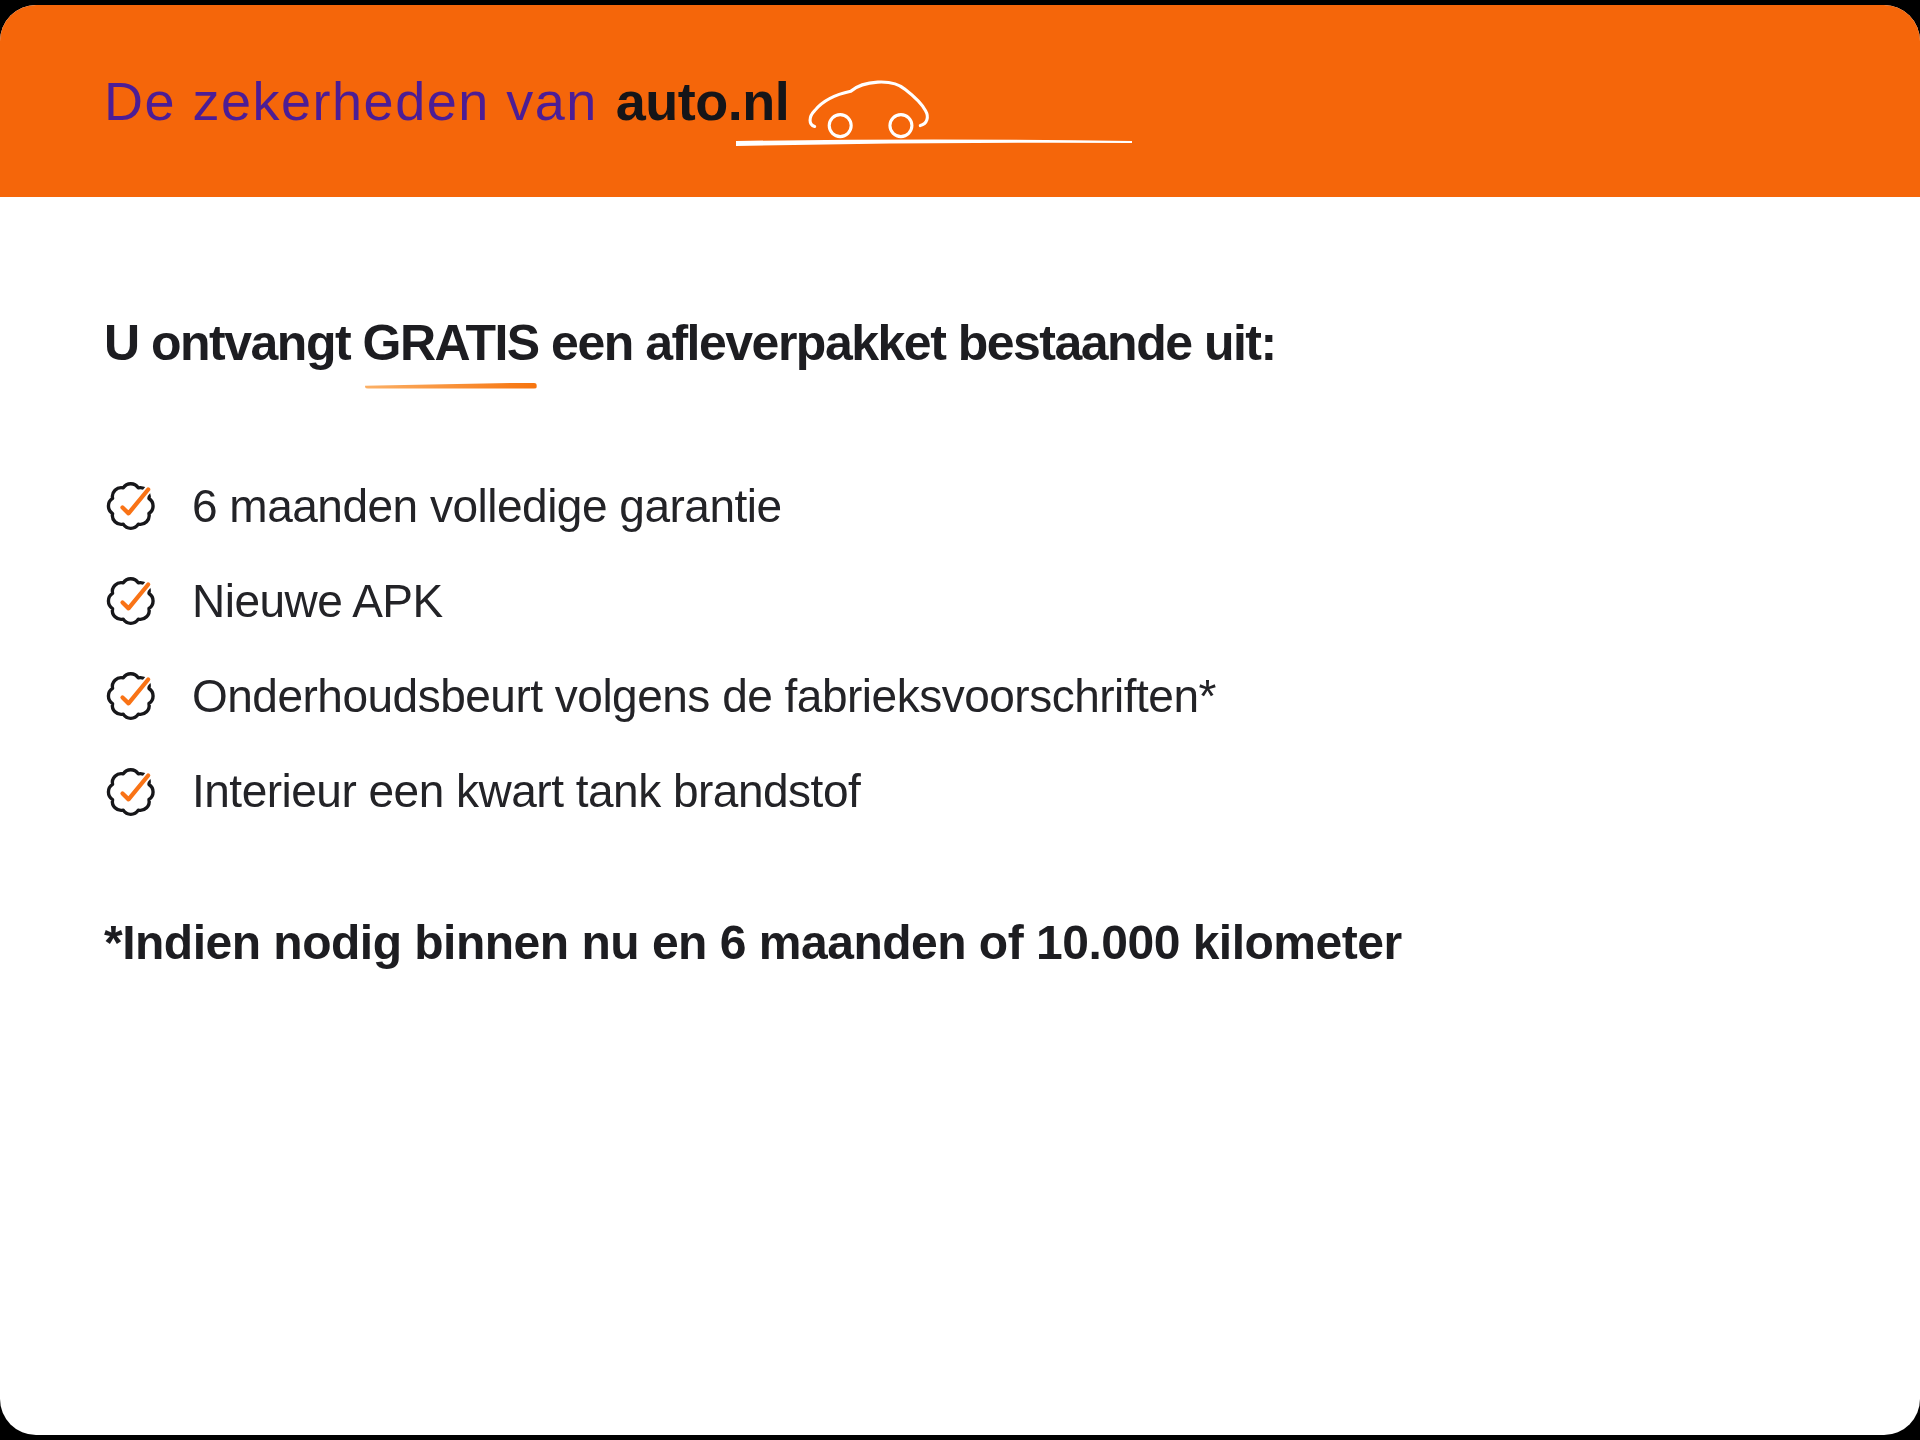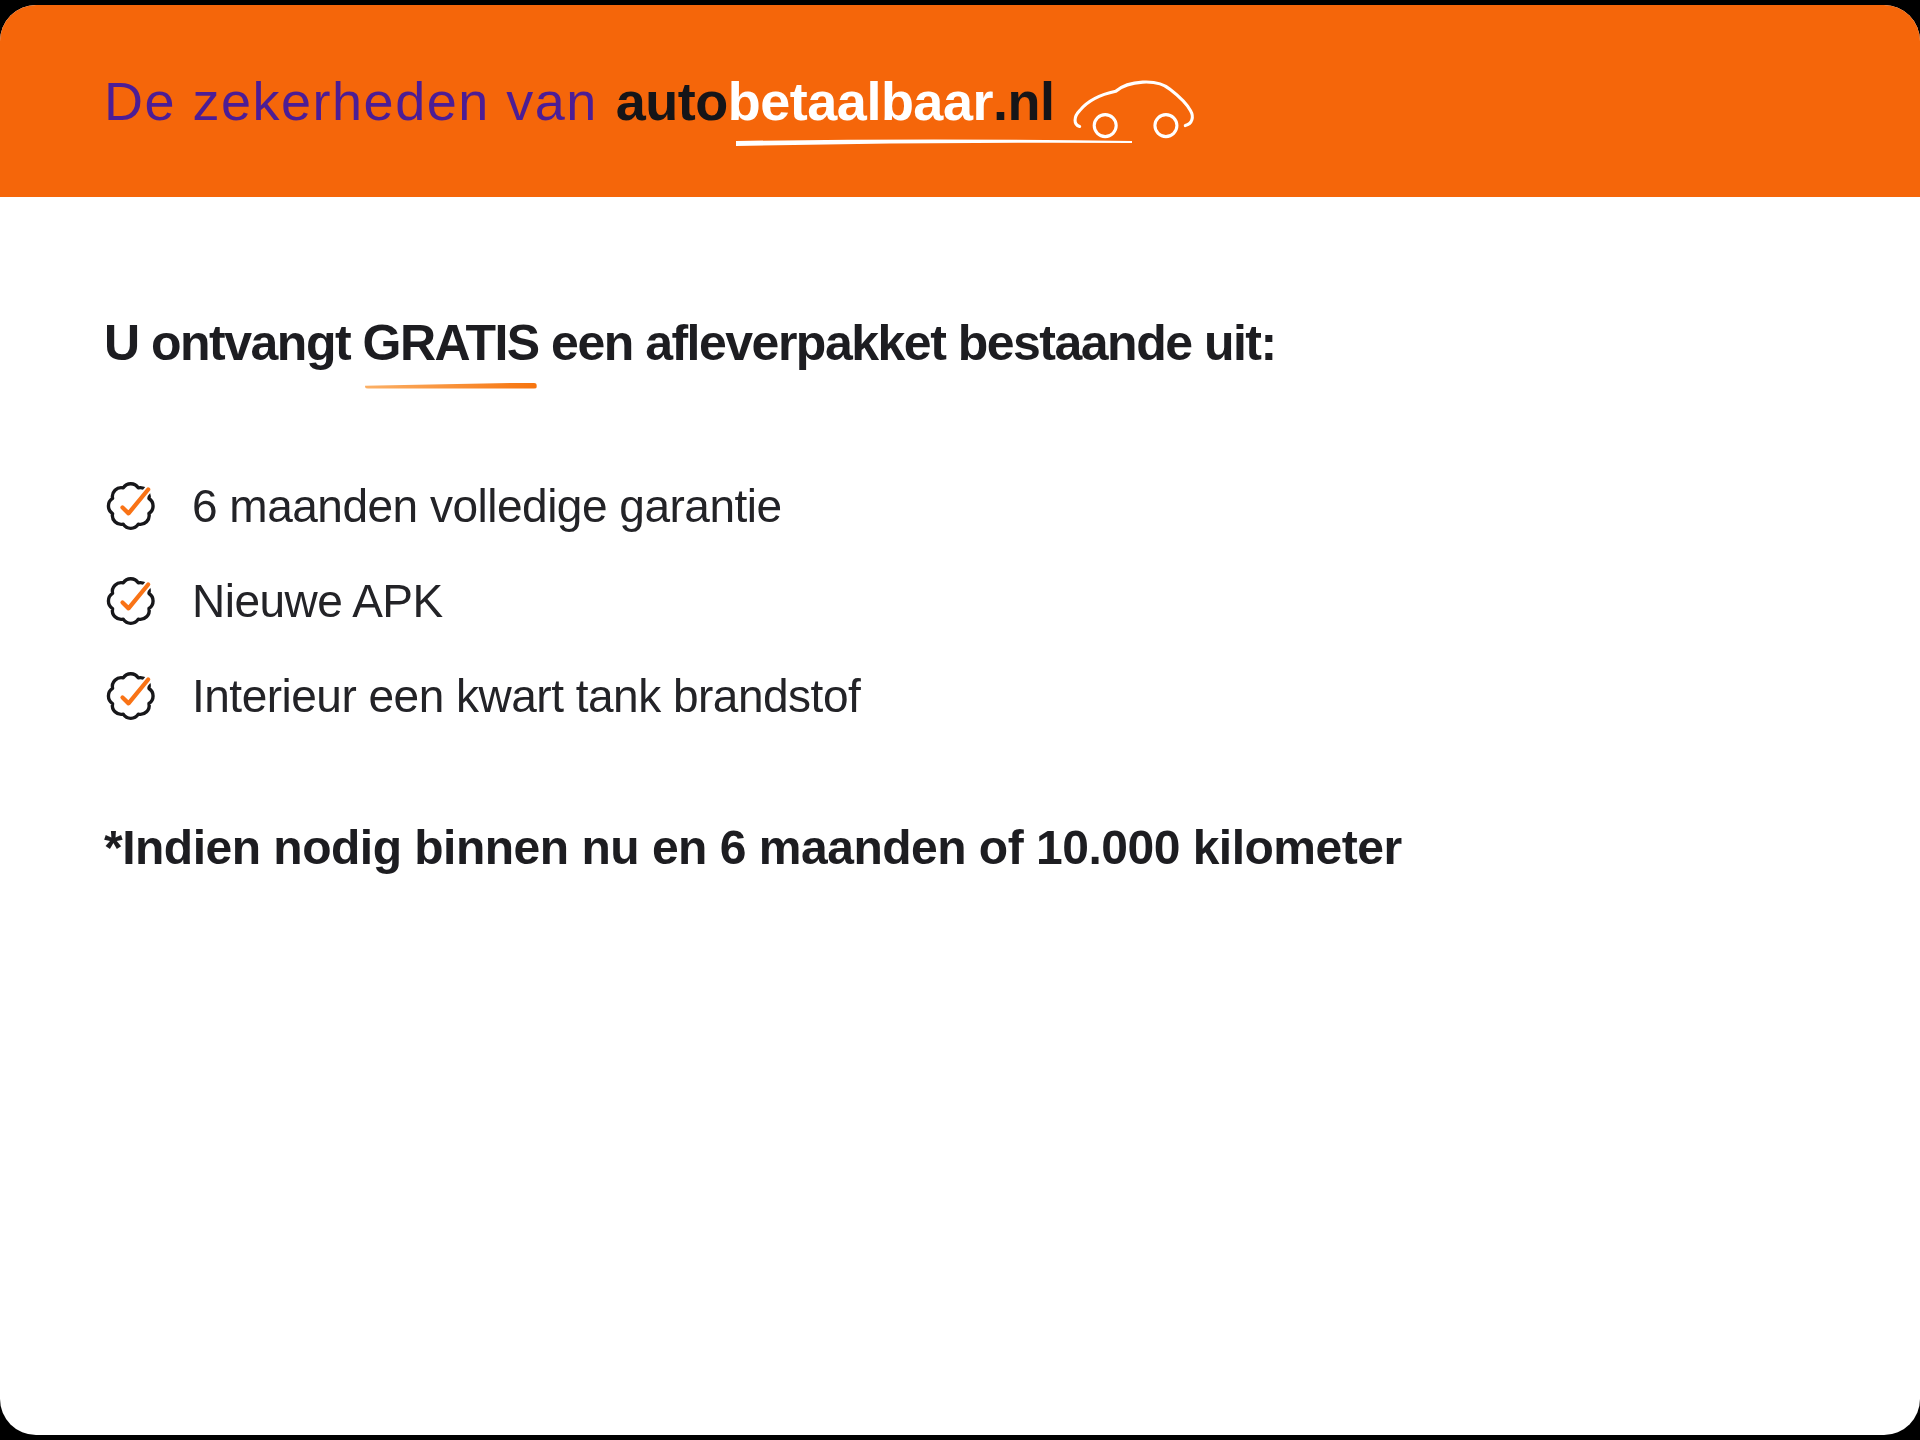--- a/index.html
+++ b/index.html
@@ -106,21 +106,20 @@
 </style>
 </head>
 <body>
 
 <div class="card">
 
   <header class="header">
     <span class="header-title">De zekerheden van</span>
     <span class="logo">
       <span class="logo-dark">auto</span>
-      <span class="logo-white">betaalbaar</span>
       <span class="logo-dark">.nl</span>
       <svg class="car" viewBox="0 0 150 80">
         <path d="M11 61 C4 59 4 50 11 43 C19 33 33 25 52 21 C66 9 99 6 114 19 C123 26 132 34 137 43 C141 50 139 58 131 60" fill="none" stroke="#ffffff" stroke-width="3.5" stroke-linecap="round"></path>
         <circle cx="40" cy="60" r="12.5" fill="none" stroke="#ffffff" stroke-width="3.5"></circle>
         <circle cx="109" cy="60" r="12.5" fill="none" stroke="#ffffff" stroke-width="3.5"></circle>
       </svg>
       <svg class="swoosh" viewBox="0 0 400 8" preserveAspectRatio="none">
         <path d="M2 3 Q200 0 398 3 L398 5 Q200 4 2 8 Z" fill="#ffffff"></path>
       </svg>
     </span>
@@ -153,20 +152,28 @@
           <path d="M8.3 12.7 L11 15.3 L19.8 4.6" fill="none" stroke="#f97316" stroke-width="1.9" stroke-linecap="round" stroke-linejoin="round"></path>
         </svg>
         <span>Nieuwe APK</span>
       </li>
       <li class="list-item">
         <svg class="badge" viewBox="0 0 26 24">
           <path d="M3.85 8.62a4 4 0 0 1 4.78-4.77 4 4 0 0 1 6.74 0 4 4 0 0 1 4.78 4.78 4 4 0 0 1 0 6.74 4 4 0 0 1-4.77 4.78 4 4 0 0 1-6.75 0 4 4 0 0 1-4.78-4.77 4 4 0 0 1 0-6.76Z" fill="none" stroke="#17171a" stroke-width="1.5" stroke-linecap="round" stroke-linejoin="round"></path>
           <path d="M8.3 12.7 L11 15.3 L19.8 4.6" fill="none" stroke="#ffffff" stroke-width="3.4" stroke-linecap="round" stroke-linejoin="round"></path>
           <path d="M8.3 12.7 L11 15.3 L19.8 4.6" fill="none" stroke="#f97316" stroke-width="1.9" stroke-linecap="round" stroke-linejoin="round"></path>
         </svg>
+        <span>Onderhoudsbeurt volgens de fabrieksvoorschriften*</span>
+      </li>
+      <li class="list-item">
+        <svg class="badge" viewBox="0 0 26 24">
+          <path d="M3.85 8.62a4 4 0 0 1 4.78-4.77 4 4 0 0 1 6.74 0 4 4 0 0 1 4.78 4.78 4 4 0 0 1 0 6.74 4 4 0 0 1-4.77 4.78 4 4 0 0 1-6.75 0 4 4 0 0 1-4.78-4.77 4 4 0 0 1 0-6.76Z" fill="none" stroke="#17171a" stroke-width="1.5" stroke-linecap="round" stroke-linejoin="round"></path>
+          <path d="M8.3 12.7 L11 15.3 L19.8 4.6" fill="none" stroke="#ffffff" stroke-width="3.4" stroke-linecap="round" stroke-linejoin="round"></path>
+          <path d="M8.3 12.7 L11 15.3 L19.8 4.6" fill="none" stroke="#f97316" stroke-width="1.9" stroke-linecap="round" stroke-linejoin="round"></path>
+        </svg>
         <span>Interieur een kwart tank brandstof</span>
       </li>
     </ul>
 
     <p class="footnote">*Indien nodig binnen nu en 6 maanden of 10.000 kilometer</p>
 
   </main>
 </div>
 
 </body></html>

